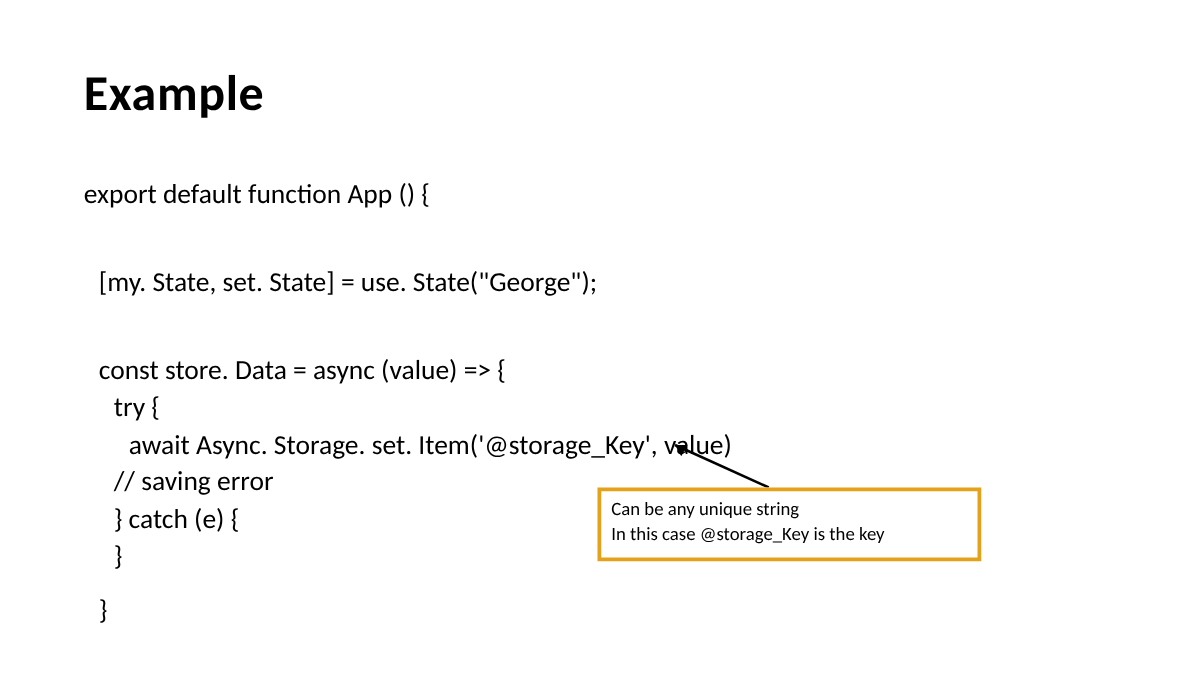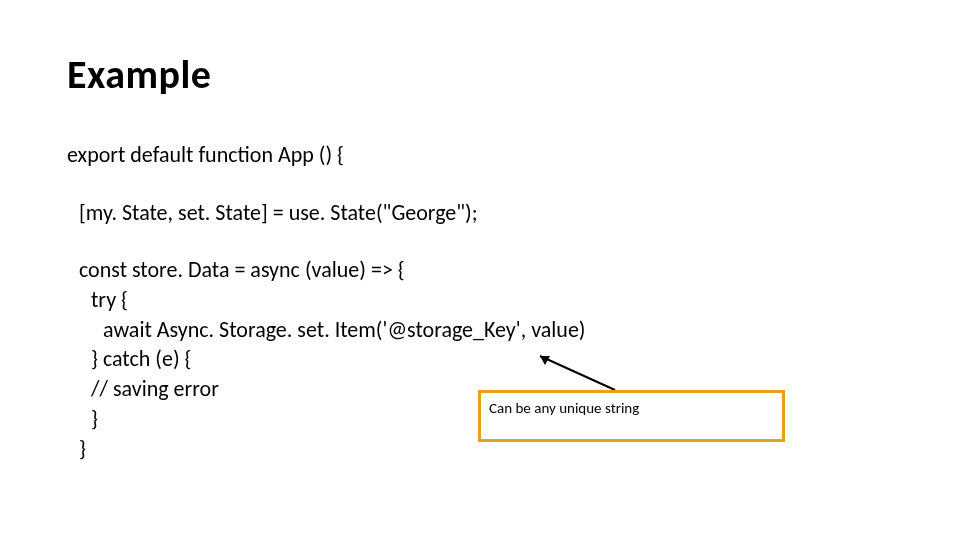--- a/index.html
+++ b/index.html
@@ -22,31 +22,31 @@
     letter-spacing: 0.5px;
   }
   .body {
     position: absolute;
     left: 67px;
     top: 140px;
     font-size: 22px;
     line-height: 1.35;
     font-weight: 400;
   }
-  .body .indent1 { padding-left: 12px; display: block; }
+  .body .indent1 { padding-left: 12px; display: block; margin-top: 13px; }
   .body .indent2 { padding-left: 24px; display: block; }
   .body .indent3 { padding-left: 36px; display: block; }
   .spacer { display:block; height: 28px; }
   .callout {
     position: absolute;
     left: 478px;
     top: 390px;
     width: 285px;
     border: 3px solid #e3a21a;
-    padding: 6px 8px 20px 8px;
+    padding: 6px 8px 8px 8px;
     font-size: 15px;
     line-height: 1.3;
     background: #fff;
   }
   .callout div { white-space: nowrap; }
   .arrow {
     position: absolute;
     left: 530px;
     top: 350px;
     width: 120px;
@@ -60,26 +60,27 @@
 <div class="title">Example</div>
 
 <div class="body">
   <span>export default function App () {</span>
   <span class="spacer"></span>
   <span class="indent1">[my. State, set. State] = use. State("George");</span>
   <span class="spacer"></span>
   <span class="indent1">const store. Data = async (value) =&gt; {</span>
   <span class="indent2">try {</span>
   <span class="indent3">await Async. Storage. set. Item('@storage_Key', value)</span>
+  <span class="indent2">// saving error</span>
   <span class="indent2">} catch (e) {</span>
-  <span class="indent2">// saving error</span>
   <span class="indent2">}</span>
   <span class="indent1">}</span>
 </div>
 
 <svg class="arrow" viewBox="0 0 120 44">
   <line x1="10" y1="6" x2="85" y2="40" stroke="#000" stroke-width="2"></line>
   <polygon points="10,6 20,6 15,15" fill="#000"></polygon>
 </svg>
 
 <div class="callout">
   <div>Can be any unique string</div>
+  <div>In this case @storage_Key is the key</div>
 </div>
 
 </body></html>

